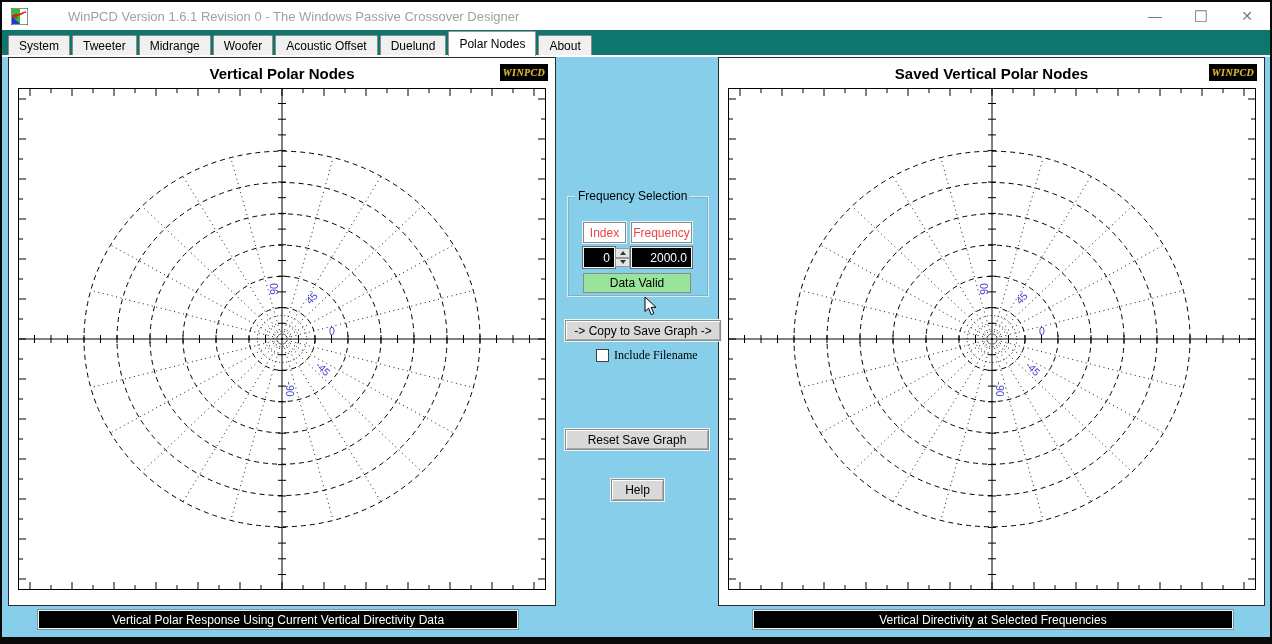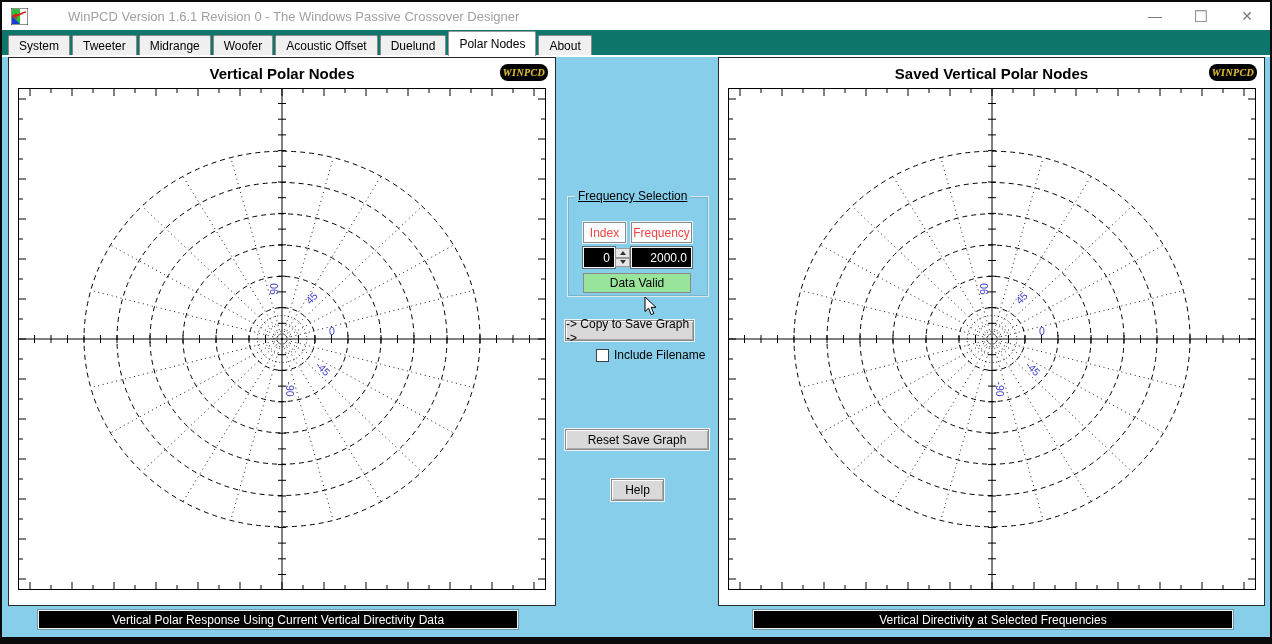--- a/index.html
+++ b/index.html
@@ -21,48 +21,48 @@
   .tab.active { height:25px; padding-top:5px; background:#ffffff; border-color:#9a9a9a; position:relative; z-index:3; }
   .tab-page-line { position:absolute; left:2px; top:55px; width:1268px; height:2px; background:#fdfdfd; z-index:2; }
 
   
   .content { position:absolute; left:2px; top:56px; width:1268px; height:581px; background:#87CEEB; }
 
   .panel { position:absolute; top:1px; height:549px; background:#ffffff; border:1px solid #2a2a2a; }
   .panel.left { left:6px; width:548px; }
   .panel.right { left:716px; width:547px; }
   .panel-title { position:absolute; left:0; right:0; top:7px; text-align:center; font-size:15px; font-weight:bold; color:#000; }
-  .badge { position:absolute; right:7px; top:6px; width:48px; height:17px; background:#000; border-radius:8px; display:flex; align-items:center; justify-content:center; }
+  .badge { position:absolute; right:7px; top:6px; width:48px; height:17px; background:#000; border-radius:0; display:flex; align-items:center; justify-content:center; }
   .badge span { font-family:"Liberation Serif", serif; font-style:italic; font-weight:bold; font-size:10px; color:#d8b83a; letter-spacing:.4px; text-shadow:0 0 1px #6b5512; }
   .chart-box { position:absolute; left:9px; top:30px; width:528px; height:502px; }
 
   
   .status-bar { position:absolute; top:554px; width:480px; height:19px; background:#000; border:1px solid #f2f2f2; box-shadow:0 0 0 1px #6f9aa8; display:flex; align-items:center; justify-content:center; }
   .status-bar span { color:#fff; font-size:12px; white-space:nowrap; }
   .status-bar.left { left:36px; }
   .status-bar.right { left:751px; }
 
   
   .groupbox { position:absolute; left:565px; top:140px; width:142px; height:101px; border:1px solid #dfe9ee; box-shadow:inset 0 0 0 1px #79b4c9; }
-  .groupbox-label { position:absolute; left:7px; top:-8px; padding:0 3px; background:#87CEEB; font-size:12px; color:#000; white-space:nowrap;text-decoration:underline; }
+  .groupbox-label { position:absolute; left:7px; top:-8px; padding:0 3px; background:#87CEEB; font-size:12px; color:#000; white-space:nowrap; }
 
   .white-btn { position:absolute; height:21px; background:#fff; border:1px solid #8a8a8a; box-shadow:0 0 0 1px #e9f2f6; display:flex; align-items:center; justify-content:center; font-size:12px; color:#ef4444; }
   .black-field { position:absolute; height:21px; background:#000; border:1px solid #f5f5f5; box-shadow:0 0 0 1px #5d6d73; color:#fff; font-size:12px; display:flex; align-items:center; justify-content:flex-end; padding-right:4px; }
   .spinner { position:absolute; width:15px; height:19px; display:flex; flex-direction:column; }
   .spin-btn { flex:1; background:#e6e6e6; border:1px solid #9a9a9a; display:flex; align-items:center; justify-content:center; }
   .spin-btn .arrow-up { width:0; height:0; border-left:3px solid transparent; border-right:3px solid transparent; border-bottom:4px solid #333; }
   .spin-btn .arrow-down { width:0; height:0; border-left:3px solid transparent; border-right:3px solid transparent; border-top:4px solid #333; }
 
   .valid-box { position:absolute; left:581px; top:217px; width:108px; height:20px; background:#98e49a; border:1px solid #8a8a8a; display:flex; align-items:center; justify-content:center; font-size:12px; color:#000; }
 
   .gray-btn { position:absolute; background:#d9d9d9; border:1px solid #8c8c8c; box-shadow:inset 1px 1px 0 #ffffff, inset -1px -1px 0 #a8a8a8, 0 0 0 1px #eef5f8; display:flex; align-items:center; justify-content:center; font-size:12px; color:#000; }
 
   .checkbox-row { position:absolute; left:594px; top:292px; display:flex; align-items:center; }
   .checkbox { width:13px; height:13px; background:#fff; border:1px solid #404040; }
-  .checkbox-label { margin-left:5px; font-size:12px; color:#000; white-space:nowrap; }
+  .checkbox-label { margin-left:5px; font-size:12px; color:#000; white-space:nowrap;font-family:Liberation Serif, serif; }
 
   .cursor { position:absolute; left:642px; top:240px; z-index:10; }
 </style>
 </head>
 <body>
 
 <div class="window">
 
   <div class="titlebar">
     <svg class="app-icon" viewBox="0 0 17 17">
@@ -526,21 +526,21 @@
           <div class="arrow-up"></div>
         </div>
       <div class="spin-btn">
           <div class="arrow-down"></div>
         </div>
     </div>
     <div class="black-field" style="left:629px; top:191px; width:61px;">2000.0</div>
 
     <div class="valid-box">Data Valid</div>
 
-    <div class="gray-btn" style="left:563px; top:264px; width:129px; height:21px;">-&gt; Copy to Save Graph -&gt;</div>
+    <div class="gray-btn" style="left:563px; top:264px; width:156px; height:21px;">-&gt; Copy to Save Graph -&gt;</div>
 
     <div class="checkbox-row">
       <div class="checkbox"></div>
       <span class="checkbox-label">Include Filename</span>
     </div>
 
     <div class="gray-btn" style="left:563px; top:373px; width:144px; height:21px;">Reset Save Graph</div>
 
     <div class="gray-btn" style="left:609px; top:423px; width:53px; height:22px;">Help</div>
 

